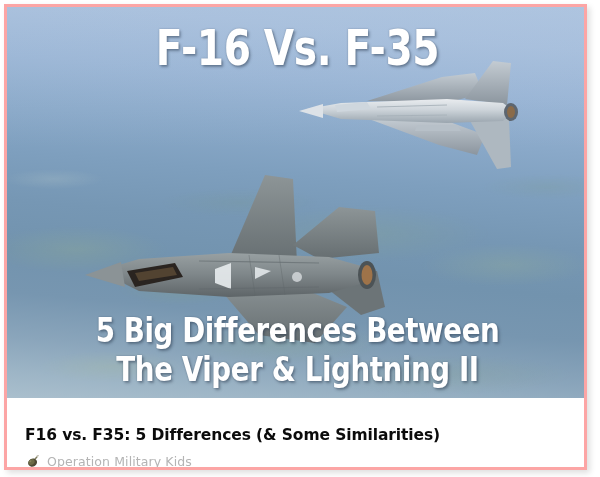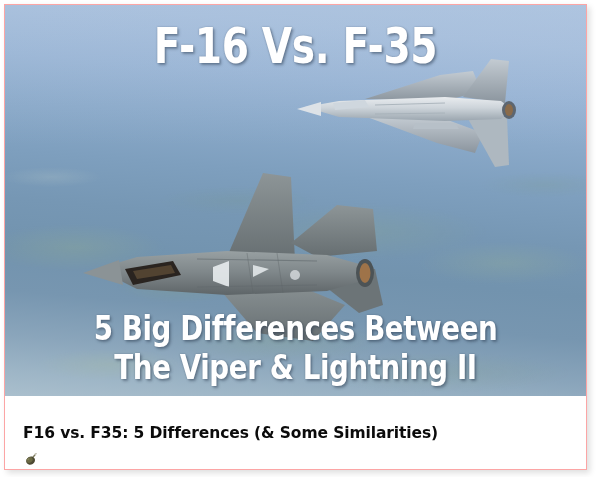--- a/index.html
+++ b/index.html
@@ -14,21 +14,21 @@
   }
 
   
   #preview-card {
     position: absolute;
     left: 4px;
     top: 4px;
     width: 583px;
     height: 466px;
     background: #ffffff;
-    border: 1px solid #fca5a5;
+    border: 3px solid #fca5a5;
     box-sizing: border-box;
     box-shadow: 3px 3px 6px rgba(0,0,0,0.13);
     overflow: hidden;
   }
 
   
   #hero-image {
     position: relative;
     width: 581px;
     height: 391px;
@@ -257,15 +257,16 @@
       <span id="site-favicon">
         <svg viewBox="0 0 15 15" width="15" height="15">
           <ellipse cx="7.6" cy="8.6" rx="4.6" ry="4.0" transform="rotate(-32 7.6 8.6)" fill="#4d4a33"></ellipse>
           <ellipse cx="6.6" cy="8.0" rx="3.2" ry="2.6" transform="rotate(-32 6.6 8.0)" fill="#6b6a45"></ellipse>
           <path d="M9.4,4.6 L11.6,2.4 L12.6,3.2 L10.6,5.4 Z" fill="#7d7a5c"></path>
           <path d="M11.2,1.9 L13.4,1.0 L13.8,1.9 L11.8,2.9 Z" fill="#a8a590"></path>
           <ellipse cx="5.4" cy="7.2" rx="1.2" ry="0.8" transform="rotate(-32 5.4 7.2)" fill="#8c8b62" opacity=".8"></ellipse>
         </svg>
       </span>
 
+      <span id="card-source-name">Operation Military Kids</span>
     </div>
   </div>
 </div>
 
 </body></html>

